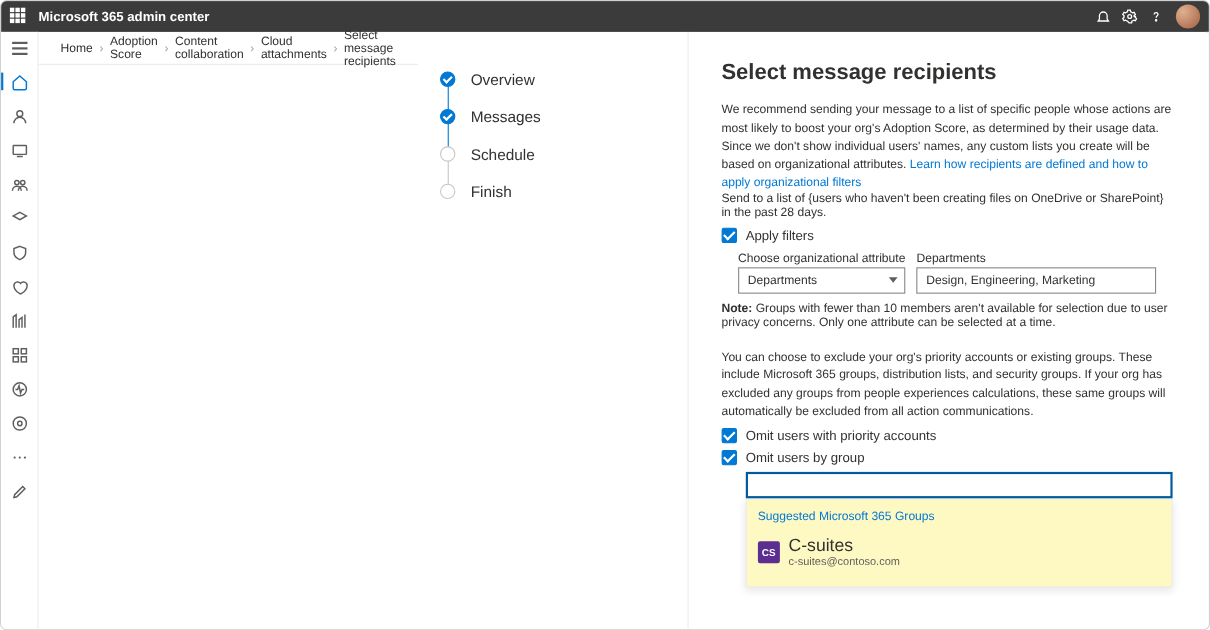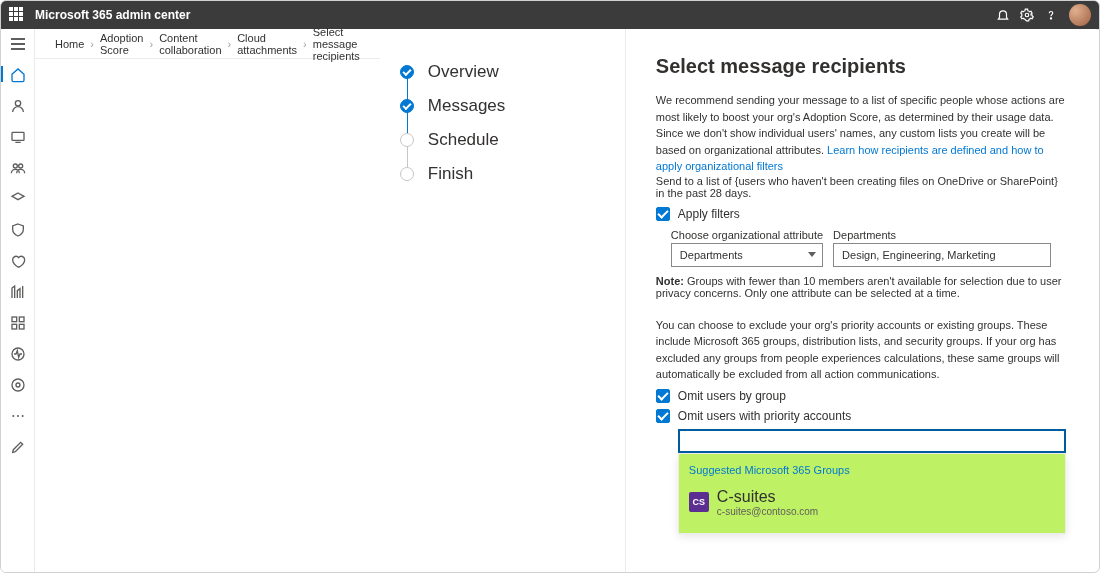--- a/index.html
+++ b/index.html
@@ -29,21 +29,21 @@
   .steps { width:246px; padding: 26px 0 0 20px; border-right:1px solid #edebe9; }
   .step { display:flex; align-items:center; position:relative; height:34px; cursor:pointer;}
   .step .circle { width:14px; height:14px; border-radius:50%; border:1px solid #c8c6c4; background:#fff; z-index:1; display:flex; align-items:center; justify-content:center;}
   .step.done .circle { background:#0078d4; border-color:#0078d4; }
   .step.done .circle::after { content:""; width:6px; height:3px; border-left:2px solid #fff; border-bottom:2px solid #fff; transform:rotate(-45deg); margin-top:-2px; }
   .step.current .circle { background:#0078d4; border-color:#0078d4; }
   .step.current .circle::after{ content:""; width:6px;height:6px;border-radius:50%; background:#fff;}
   .step .line { position:absolute; left:7px; top:14px; width:0; height:34px; border-left:1px solid #c8c6c4; }
   .step:last-child .line { display:none; }
   .step.done .line { border-left-color:#0078d4; }
-  .step .label { margin-left:14px; font-size:17px; color:#323130; }
+  .step .label { margin-left:14px; font-size:14px; color:#323130; }
   .step.current .label { font-weight:600; }
 
   .main { flex:1; padding: 26px 30px 0 30px; overflow-y:auto; position:relative; min-width:0;}
   .main h1 { font-size:20px; font-weight:600; margin-bottom:14px; }
   .intro { font-size:11px; color:#323130; line-height:1.5; max-width:620px; }
   .intro a { color:#0078d4; text-decoration:none; cursor:pointer; }
   .section-h { font-size:12px; font-weight:400; margin-top:22px; margin-bottom:4px; }
   .sub { font-size:11px; color:#323130; margin-bottom:8px; }
   .check-row { display:flex; align-items:center; font-size:12px; margin-top:6px; cursor:pointer;}
   .checkbox { width:14px; height:14px; border:1px solid #0078d4; background:#0078d4; margin-right:8px; position:relative; border-radius:2px;}
@@ -51,21 +51,21 @@
   .fields-row { display:flex; gap:10px; margin-top:8px; margin-left:15px;}
   .field { display:flex; flex-direction:column; gap:2px; }
   .field-label { font-size:11px; }
   .select { height:24px; border:1px solid #8a8886; padding: 0 18px 0 8px; font-size:11px; display:flex; align-items:center; position:relative; background:#fff; cursor:pointer; min-width:150px;}
   .select.wide{ min-width:218px; }
   .select .caret { position:absolute; right:6px; top:8px; width:0;height:0;border-left:4px solid transparent;border-right:4px solid transparent;border-top:5px solid #605e5c;}
   .note { font-size:11px; color:#323130; margin-top:8px; margin-left:0; max-width:620px;}
   .note strong{font-weight:600;}
   .para { font-size:11px; margin-top:18px; max-width:620px; line-height:1.5;}
   .group-input { margin-top:6px; margin-left:22px; width:388px; height:24px; border:2px solid #005a9e; padding:0 6px; font-size:11px;}
-  .suggest-panel { margin-left:22px; width:388px; border:1px solid #edebe9; box-shadow:0 3px 8px rgba(0,0,0,.1); background:#bef264; border-radius:2px; }
+  .suggest-panel { margin-left:22px; width:388px; border:1px solid #edebe9; box-shadow:0 3px 8px rgba(0,0,0,.1); background:#fef9c3; border-radius:2px; }
   .suggest-header { padding:10px 10px 6px 10px; font-size:11px; color:#0078d4;}
   .suggest-item { display:flex; align-items:center; padding:5px 10px; gap:8px; cursor:pointer;}
   .avatar-sq { width:20px;height:20px; display:flex;align-items:center;justify-content:center; font-size:9px; font-weight:600; color:#fff; border-radius:2px;}
   .bg1{background:#5c2e91;}
   .sugg-text { display:flex; flex-direction:column; line-height:1.2;}
   .sugg-text .n{font-size:16px;}
   .sugg-text .e{font-size:10px; color:#605e5c;}
 
   .footer { height:44px; border-top:1px solid #edebe9; display:flex; align-items:center; padding:0 30px; gap:10px;}
   .btn { height:26px; padding:0 14px; font-size:12px; border:none; border-radius:2px; cursor:pointer; }
@@ -259,25 +259,25 @@
             </div>
           </div>
         </div>
 
         <p class="note"><strong>Note:</strong><span> Groups with fewer than 10 members aren't available for selection due to user privacy concerns. Only one attribute can be selected at a time.</span></p>
 
         <p class="para">You can choose to exclude your org's priority accounts or existing groups. These include Microsoft 365 groups, distribution lists, and security groups. If your org has excluded any groups from people experiences calculations, these same groups will automatically be excluded from all action communications.</p>
 
         <div class="check-row">
           <div class="checkbox"></div>
-          <span>Omit users by group</span>
+          <span>Omit users with priority accounts</span>
         </div>
         <div class="check-row">
           <div class="checkbox"></div>
-          <span>Omit users with priority accounts</span>
+          <span>Omit users by group</span>
         </div>
 
         <input class="group-input" style="">
 
         <div class="suggest-panel">
           <div class="suggest-header">Suggested Microsoft 365 Groups</div>
           <div id="suggs">
               <div class="suggest-item">
                 <div class="avatar-sq bg1">CS</div>
                 <div class="sugg-text">

